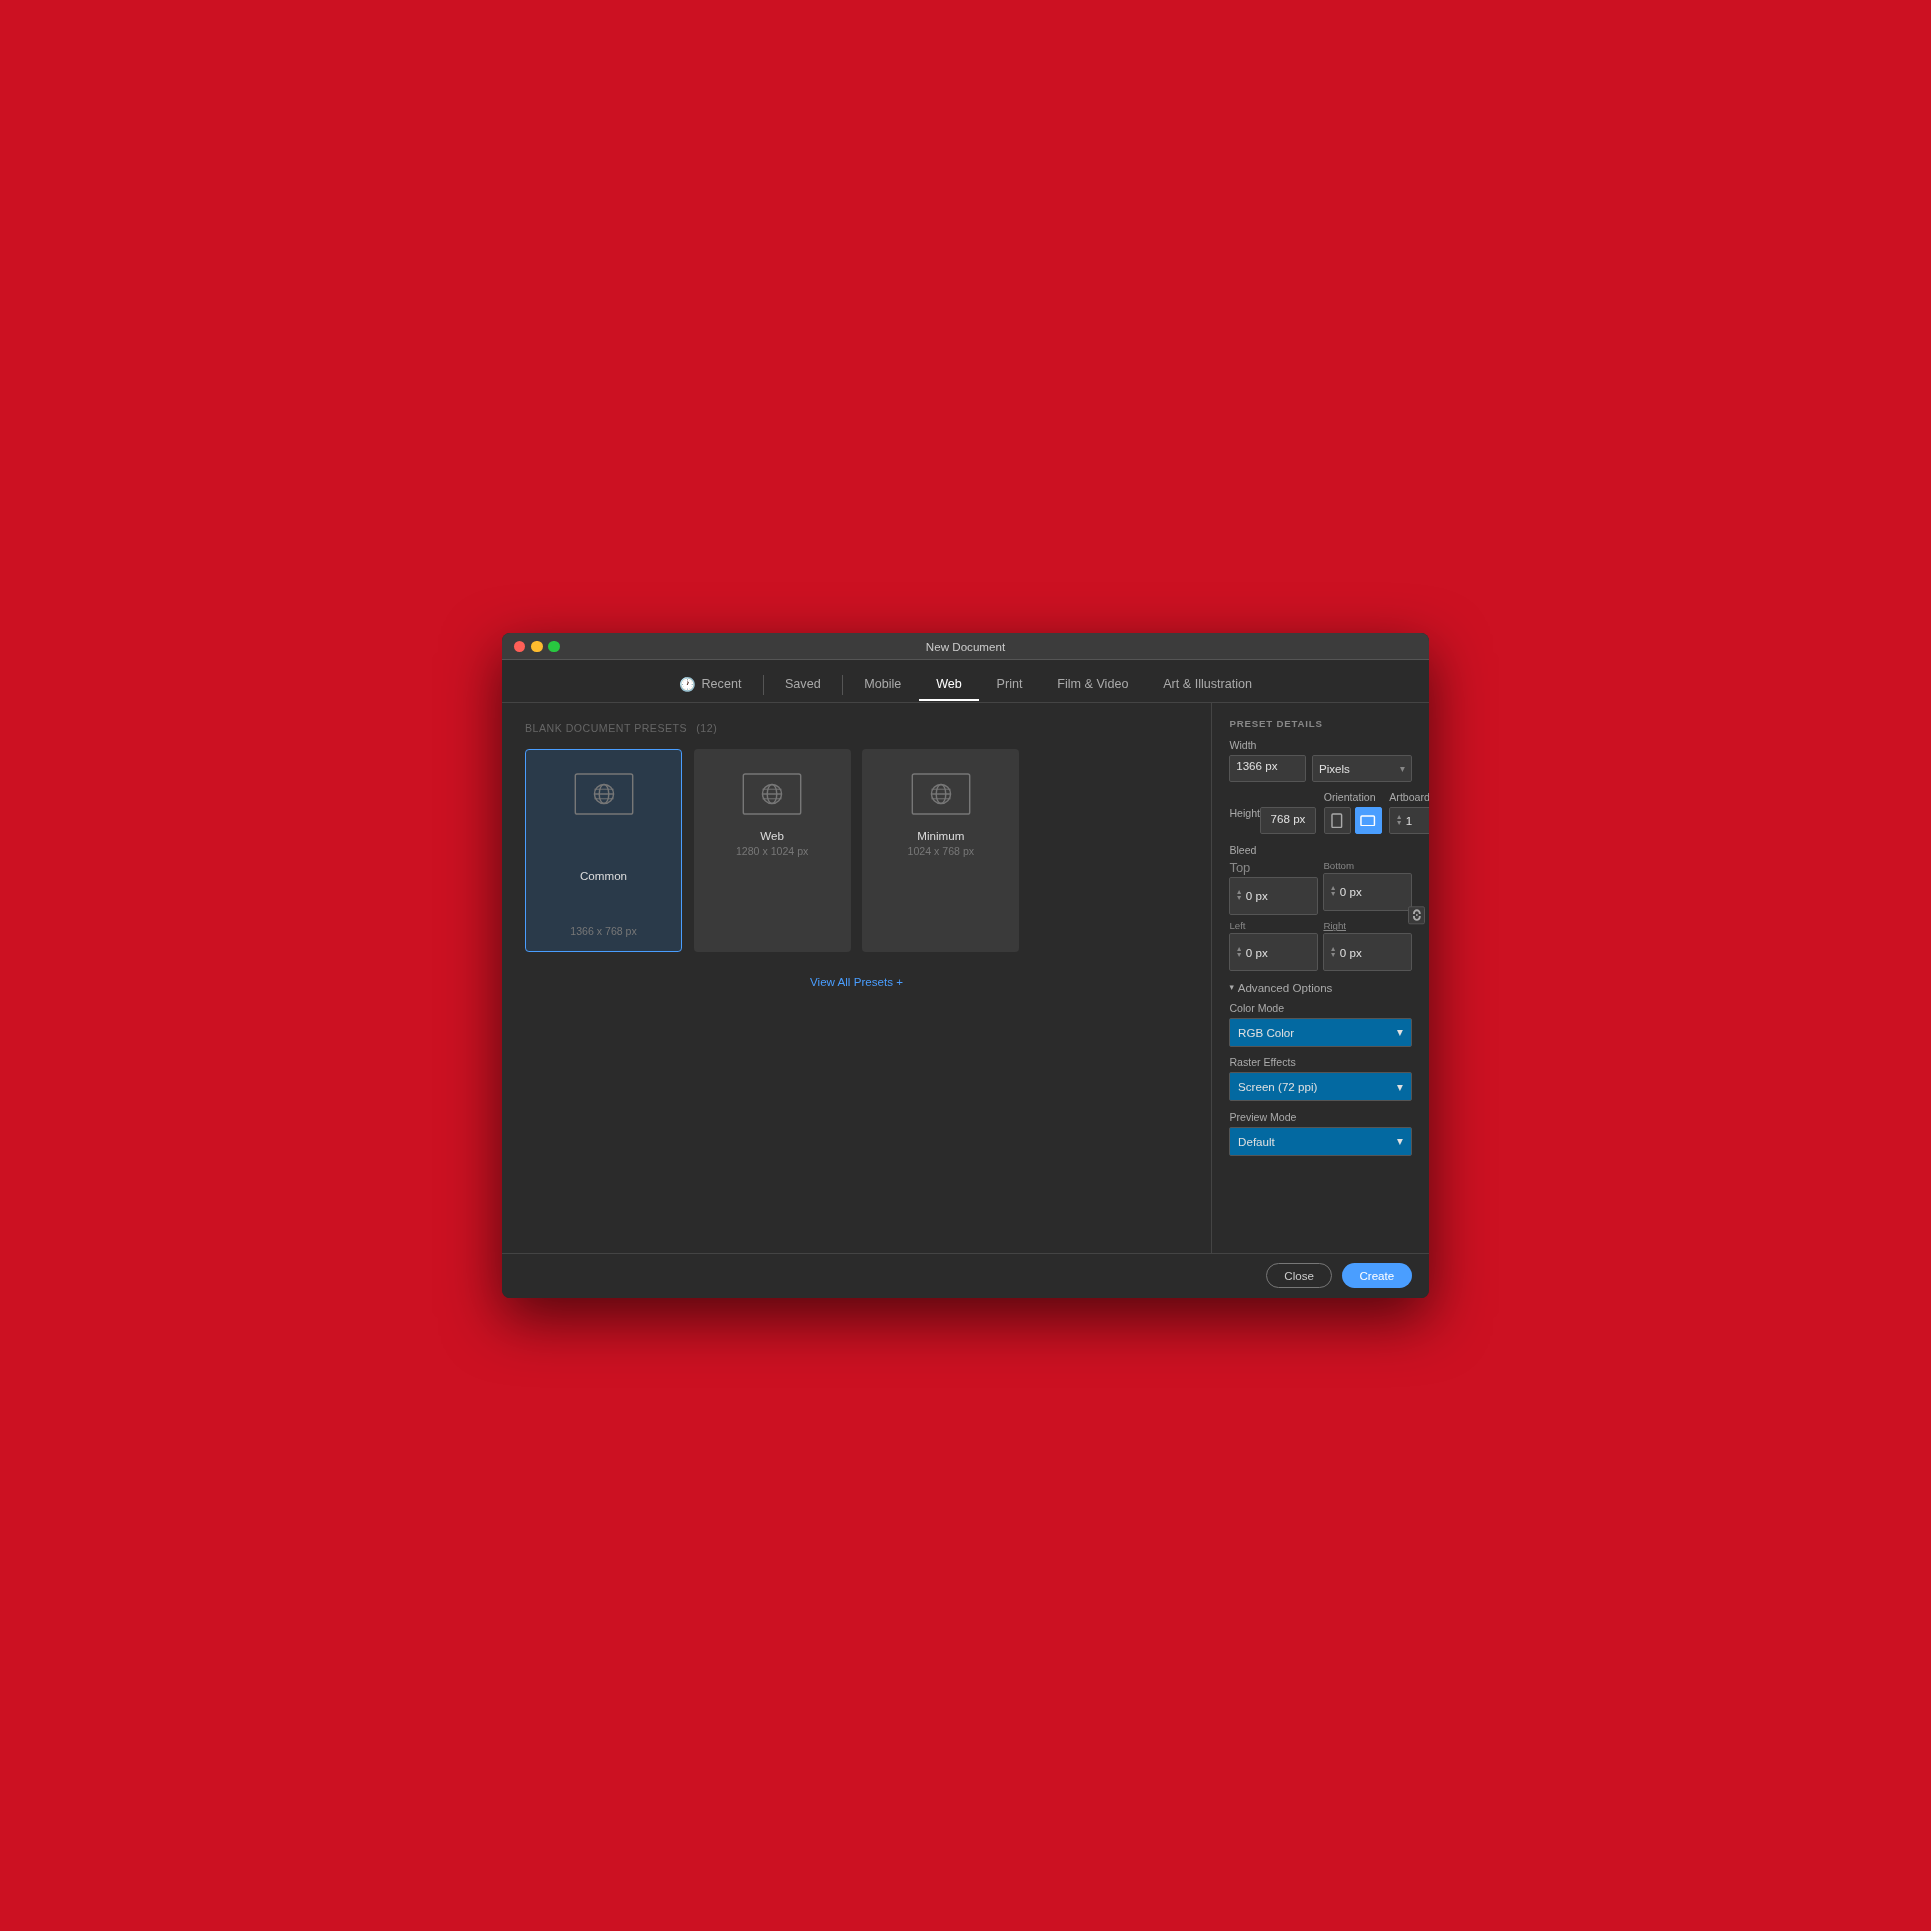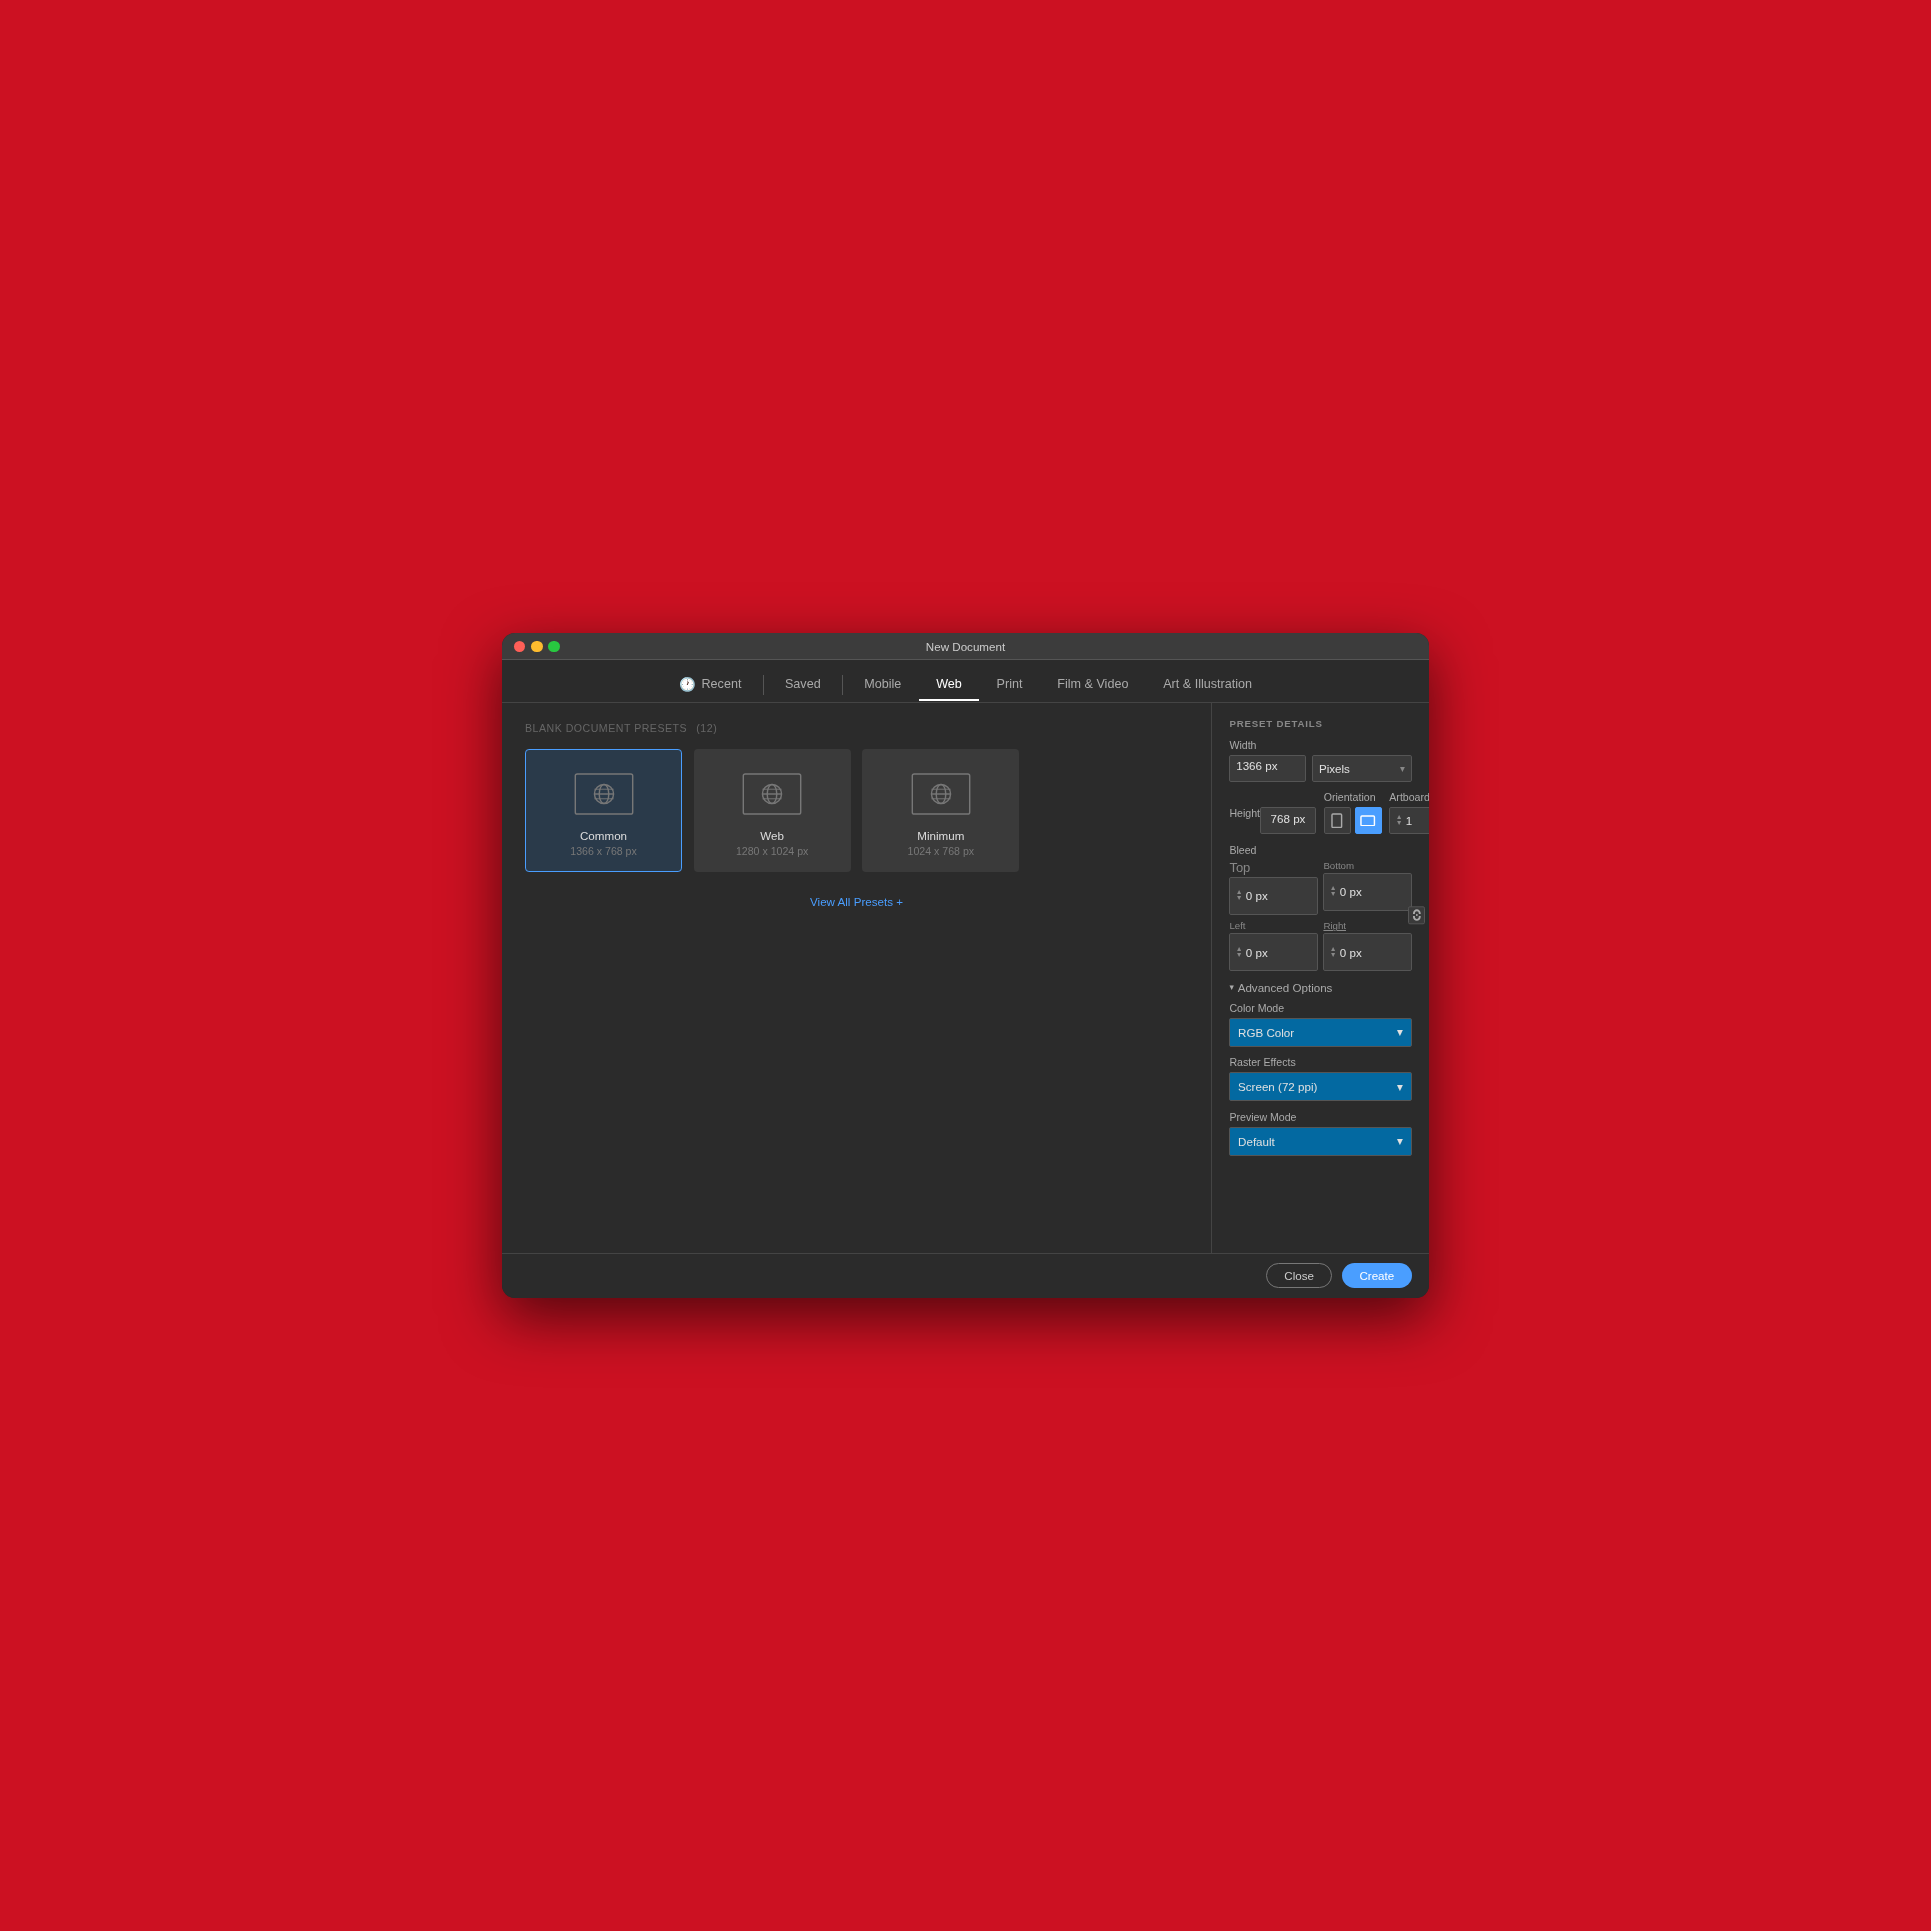--- a/index.html
+++ b/index.html
@@ -10,21 +10,21 @@
       height: 1931px;
       display: flex;
       align-items: center;
       justify-content: center;
       font-family: -apple-system, BlinkMacSystemFont, 'Segoe UI', sans-serif;
     }
 
     .window {
       width: 927px;
       background: #2b2b2b;
-      border-radius: 13px;
+      border-radius: 8px;
       overflow: hidden;
       box-shadow: 0 19.3px 58px rgba(0,0,0,0.6);
     }
 
     .title-bar {
       background: #3c3c3c;
       height: 27px;
       display: flex;
       align-items: center;
       justify-content: center;
@@ -138,20 +138,21 @@
       display: flex;
       flex-direction: column;
       align-items: center;
       cursor: pointer;
       border: 1.9px solid transparent;
     }
 
     .preset-card.selected {
       border-color: #4a9eff;
       background: #2a3a4a;
+      gap: 40px;
     }
 
     .preset-icon {
       width: 68px;
       height: 48px;
       display: flex;
       align-items: center;
       justify-content: center;
       margin-bottom: 11.6px;
     }

